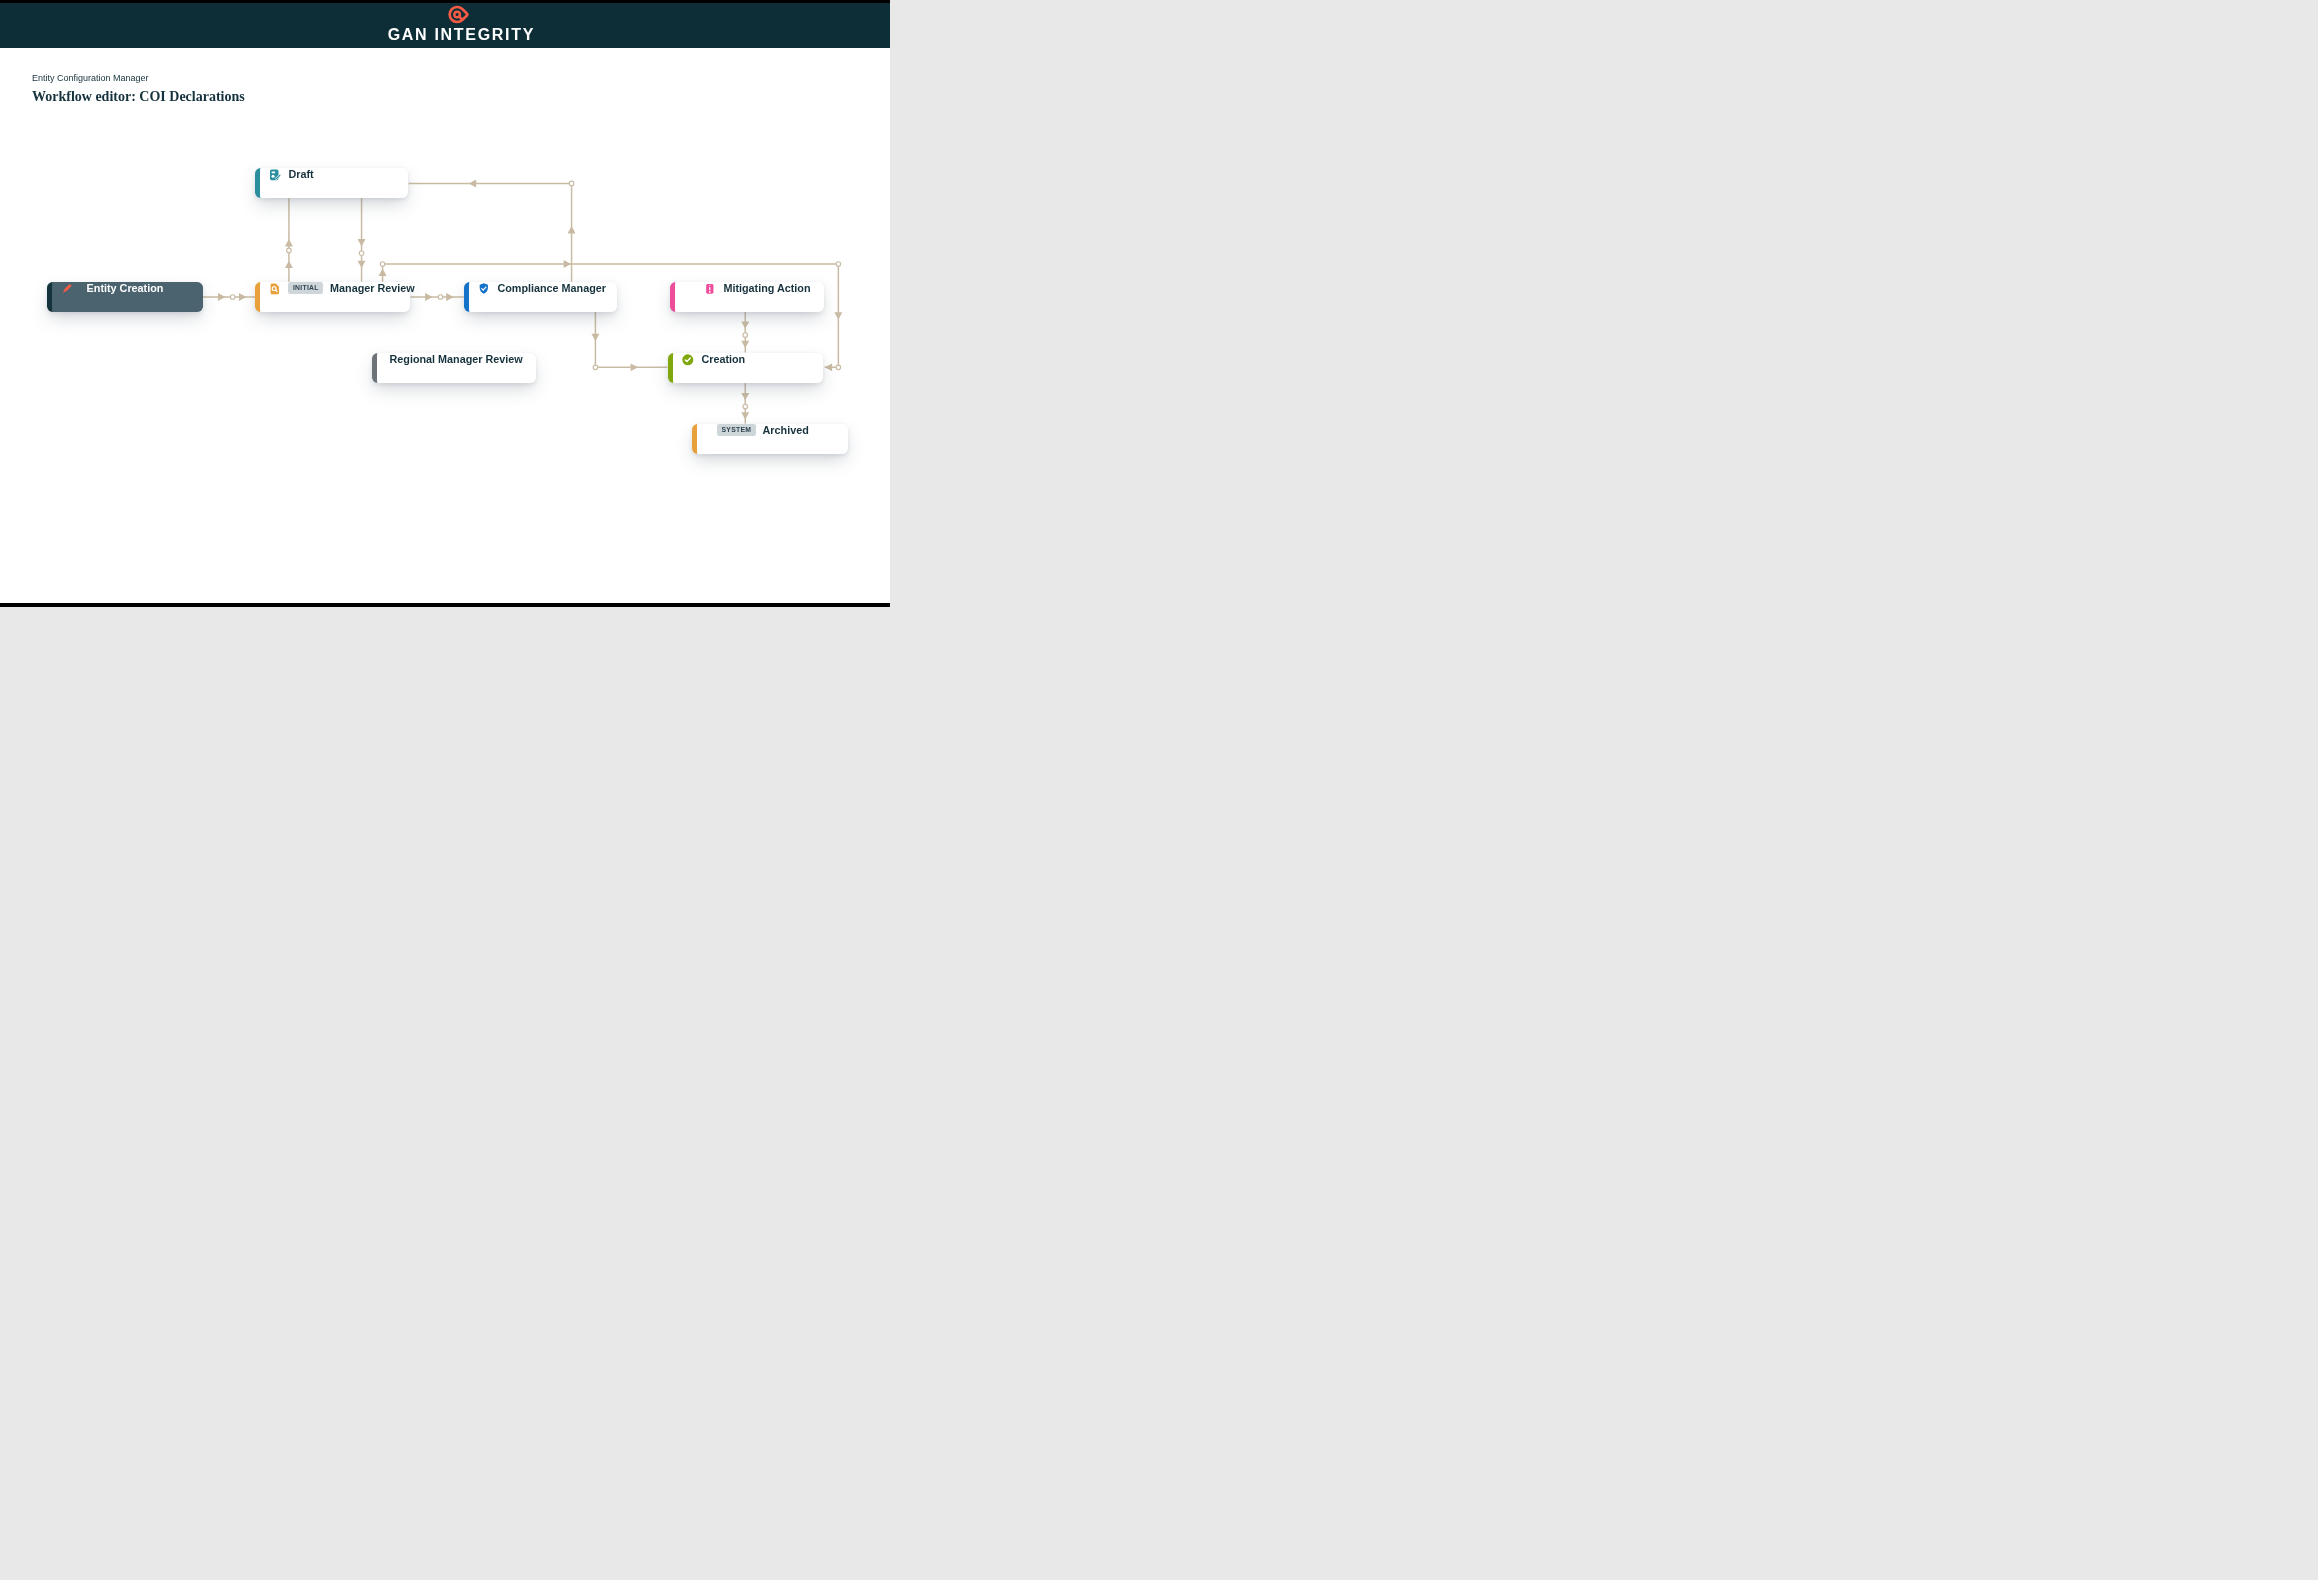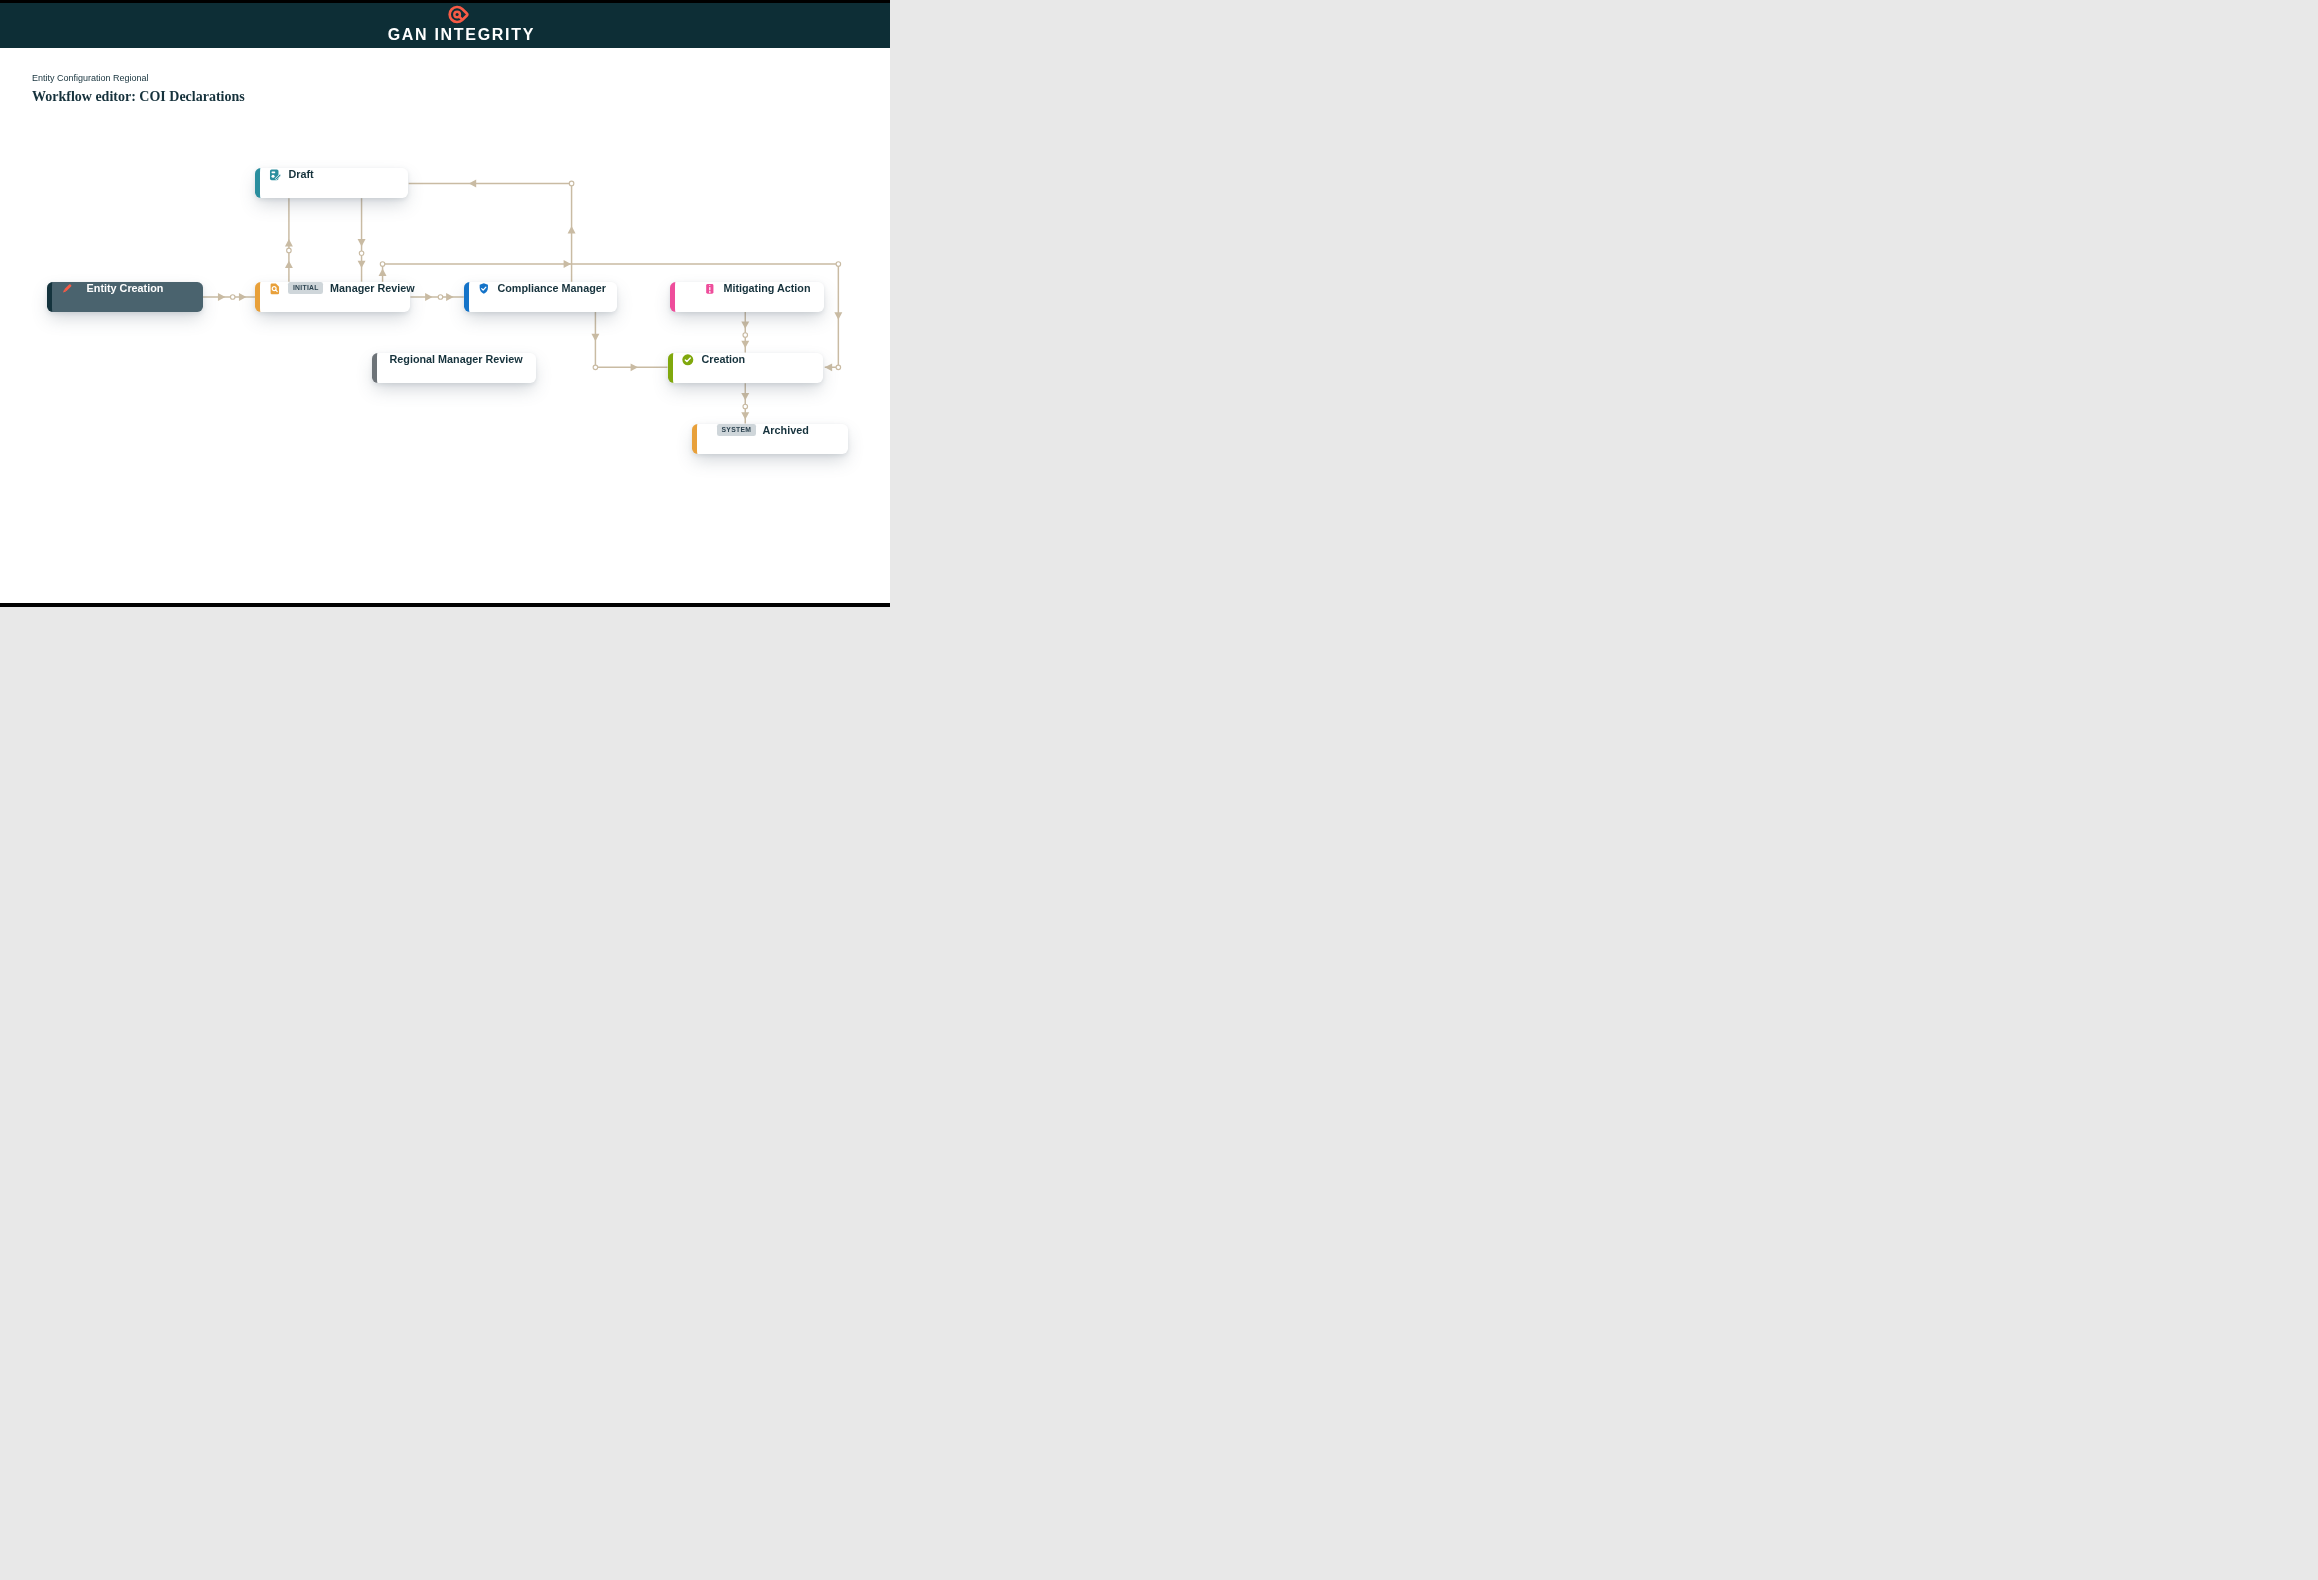--- a/index.html
+++ b/index.html
@@ -43,21 +43,21 @@
   <header class="appbar" style="background: rgb(13, 46, 54); --coral: #f75b46;">
     <svg class="logo-mark" viewBox="0 0 40 40">
       <path d="M26.5 10.5 A13 13 0 1 0 26.5 29.5 L34.6 21.8 a2.4 2.4 0 0 0 0-3.6 Z" fill="none" stroke="var(--coral,#f75b46)" stroke-width="4.6" stroke-linejoin="round"></path>
       <circle cx="17.6" cy="20" r="4.9" fill="none" stroke="var(--coral,#f75b46)" stroke-width="4.2"></circle>
       <path d="M21.2 23.6l4.5 4.5" stroke="var(--coral,#f75b46)" stroke-width="4.2" fill="none" stroke-linecap="round"></path>
     </svg>
     <div class="logo-text">GAN INTEGRITY</div>
   </header>
 
   <div class="titles">
-    <p class="eyebrow">Entity Configuration Regional</p>
+    <p class="eyebrow">Entity Configuration Manager</p>
     <h1 class="page-title">Workflow editor: COI Declarations</h1>
   </div>
 
   <svg class="edges" viewBox="0 0 1568 1069" style="color: rgb(201, 187, 163);">
 
     <g>
       <path class="wire" d="M356 523 H450"></path>
       <polygon points="384,516 397,523 384,530"></polygon>
       <circle class="ring" cx="410" cy="523" r="4"></circle>
       <polygon points="421,516 434,523 421,530"></polygon>

